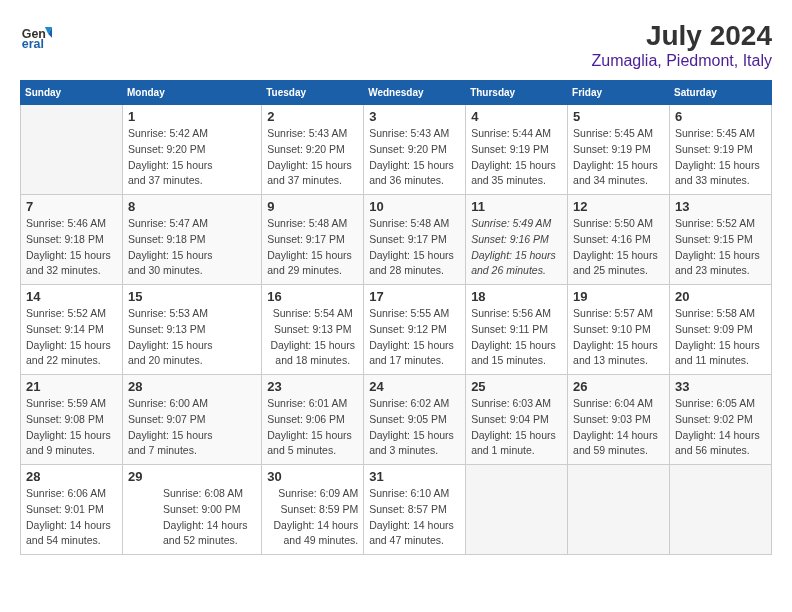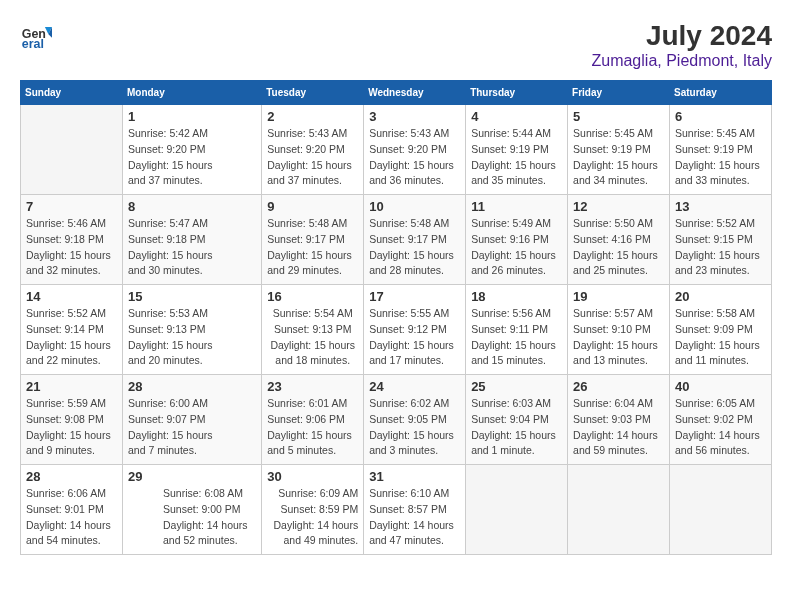--- a/index.html
+++ b/index.html
@@ -191,21 +191,21 @@
         </td>
         <td>
           <span class="day-number">10</span>
           <div class="day-info" style="white-space: pre-line;">Sunrise: 5:48 AM
 Sunset: 9:17 PM
 Daylight: 15 hours
 and 28 minutes.</div>
         </td>
         <td>
           <span class="day-number">11</span>
-          <div class="day-info" style="white-space: pre-line;">Sunrise: 5:49 AM
+          <div class="day-info" style="white-space: pre-line; font-style: italic;">Sunrise: 5:49 AM
 Sunset: 9:16 PM
 Daylight: 15 hours
 and 26 minutes.</div>
         </td>
         <td>
           <span class="day-number">12</span>
           <div class="day-info" style="white-space: pre-line;">Sunrise: 5:50 AM
 Sunset: 4:16 PM
 Daylight: 15 hours
 and 25 minutes.</div>
@@ -306,21 +306,21 @@
 and 1 minute.</div>
         </td>
         <td>
           <span class="day-number">26</span>
           <div class="day-info" style="white-space: pre-line;">Sunrise: 6:04 AM
 Sunset: 9:03 PM
 Daylight: 14 hours
 and 59 minutes.</div>
         </td>
         <td>
-          <span class="day-number">40</span>
+          <span class="day-number">33</span>
           <div class="day-info" style="white-space: pre-line;">Sunrise: 6:05 AM
 Sunset: 9:02 PM
 Daylight: 14 hours
 and 56 minutes.</div>
         </td>
       </tr>
       <tr>
         <td>
           <span class="day-number">28</span>
           <div class="day-info" style="white-space: pre-line;">Sunrise: 6:06 AM

